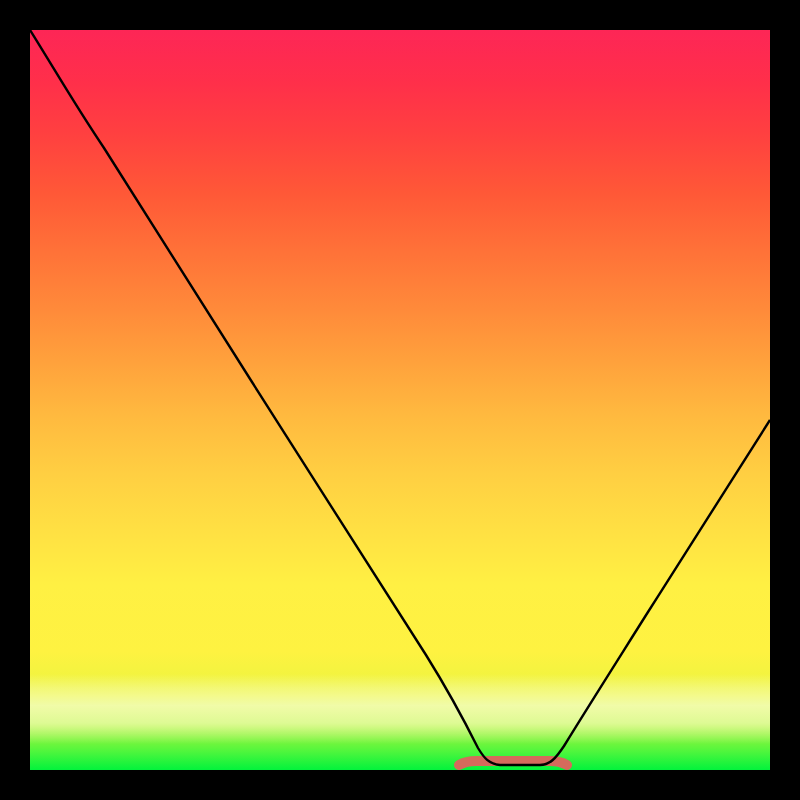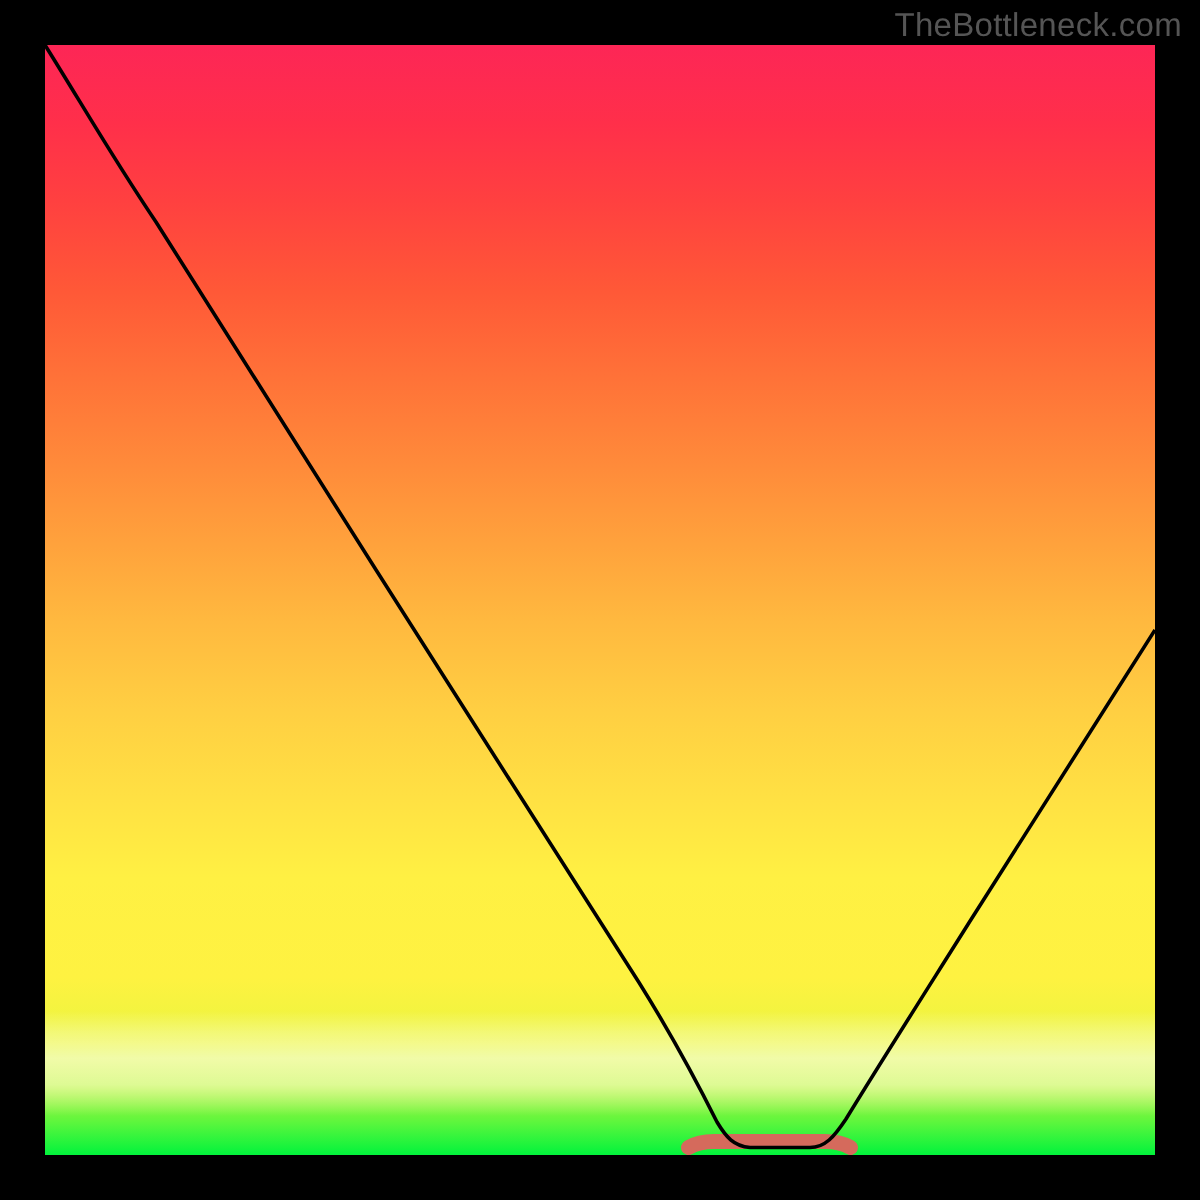--- a/index.html
+++ b/index.html
@@ -95,21 +95,20 @@
     stroke-width: 2.4;
     fill: none;
     stroke-linejoin: round;
   }
 </style>
 </head>
 <body>
 
 <div class="frame">
 
-  <div class="watermark">TheBottleneck.com</div>
 
   <div class="plot-area">
     <div class="gradient-bg"></div>
     <div class="pale-band"></div>
 
     <svg class="curve" viewBox="0 0 740 740" preserveAspectRatio="none">
 
       <path class="trough-mark" d="M 429 735
                Q 436 731 446 731
                L 520 731

